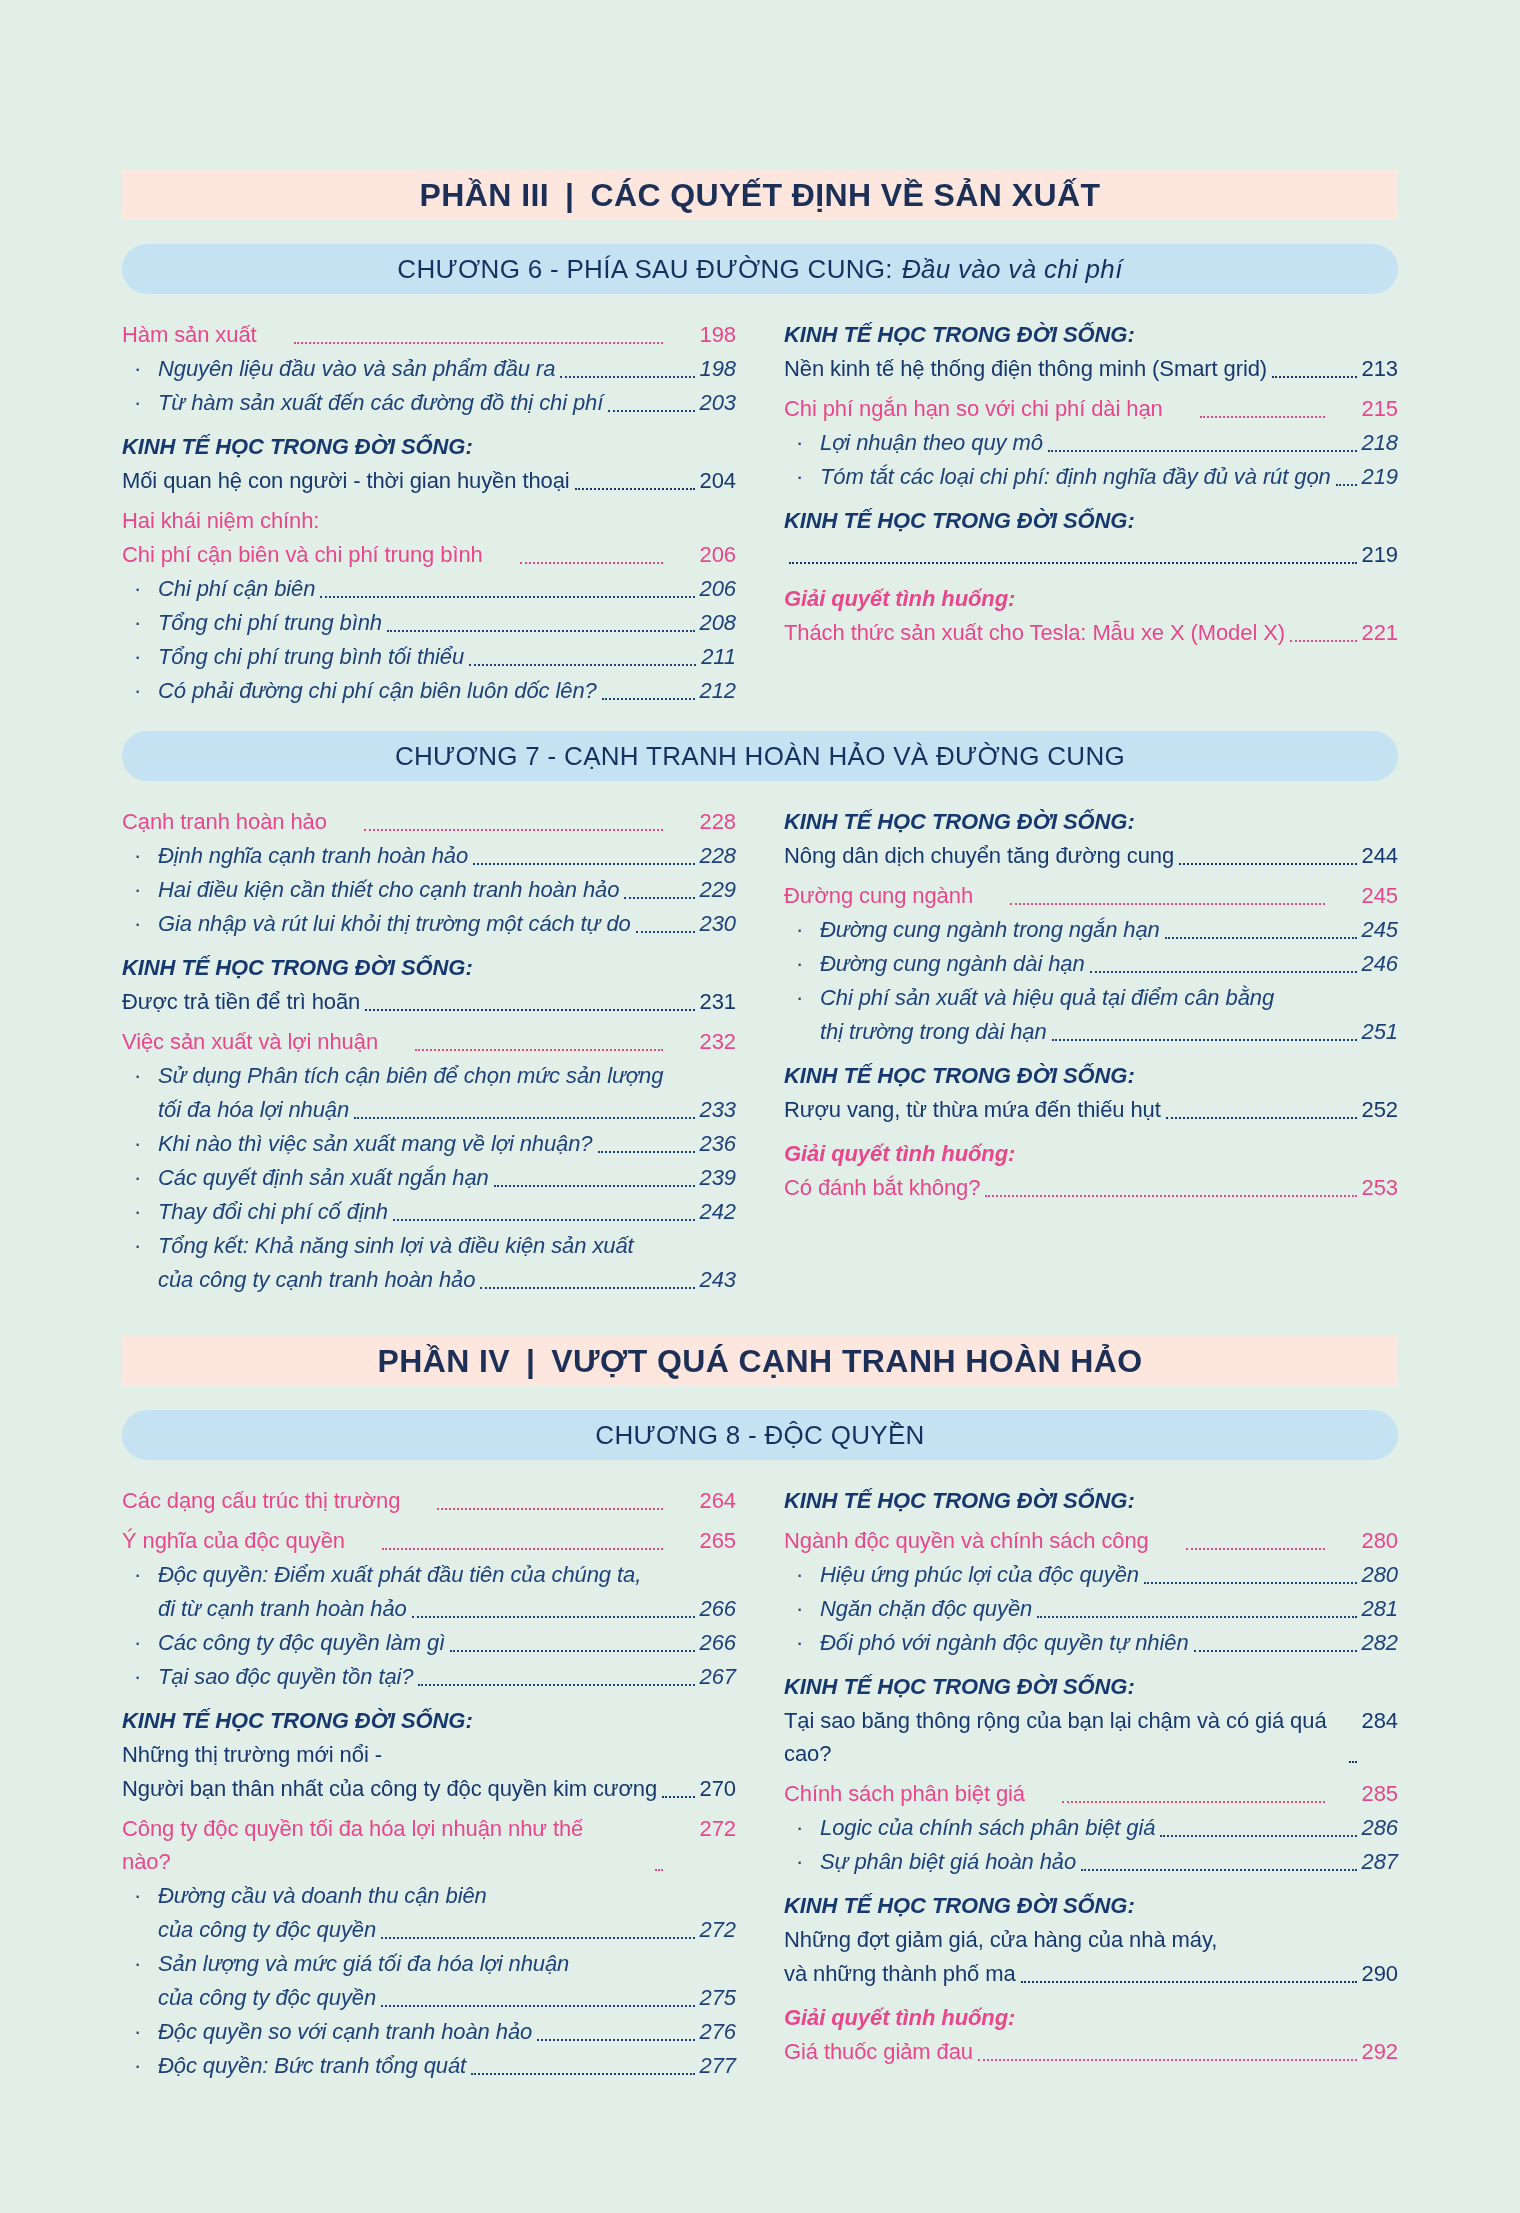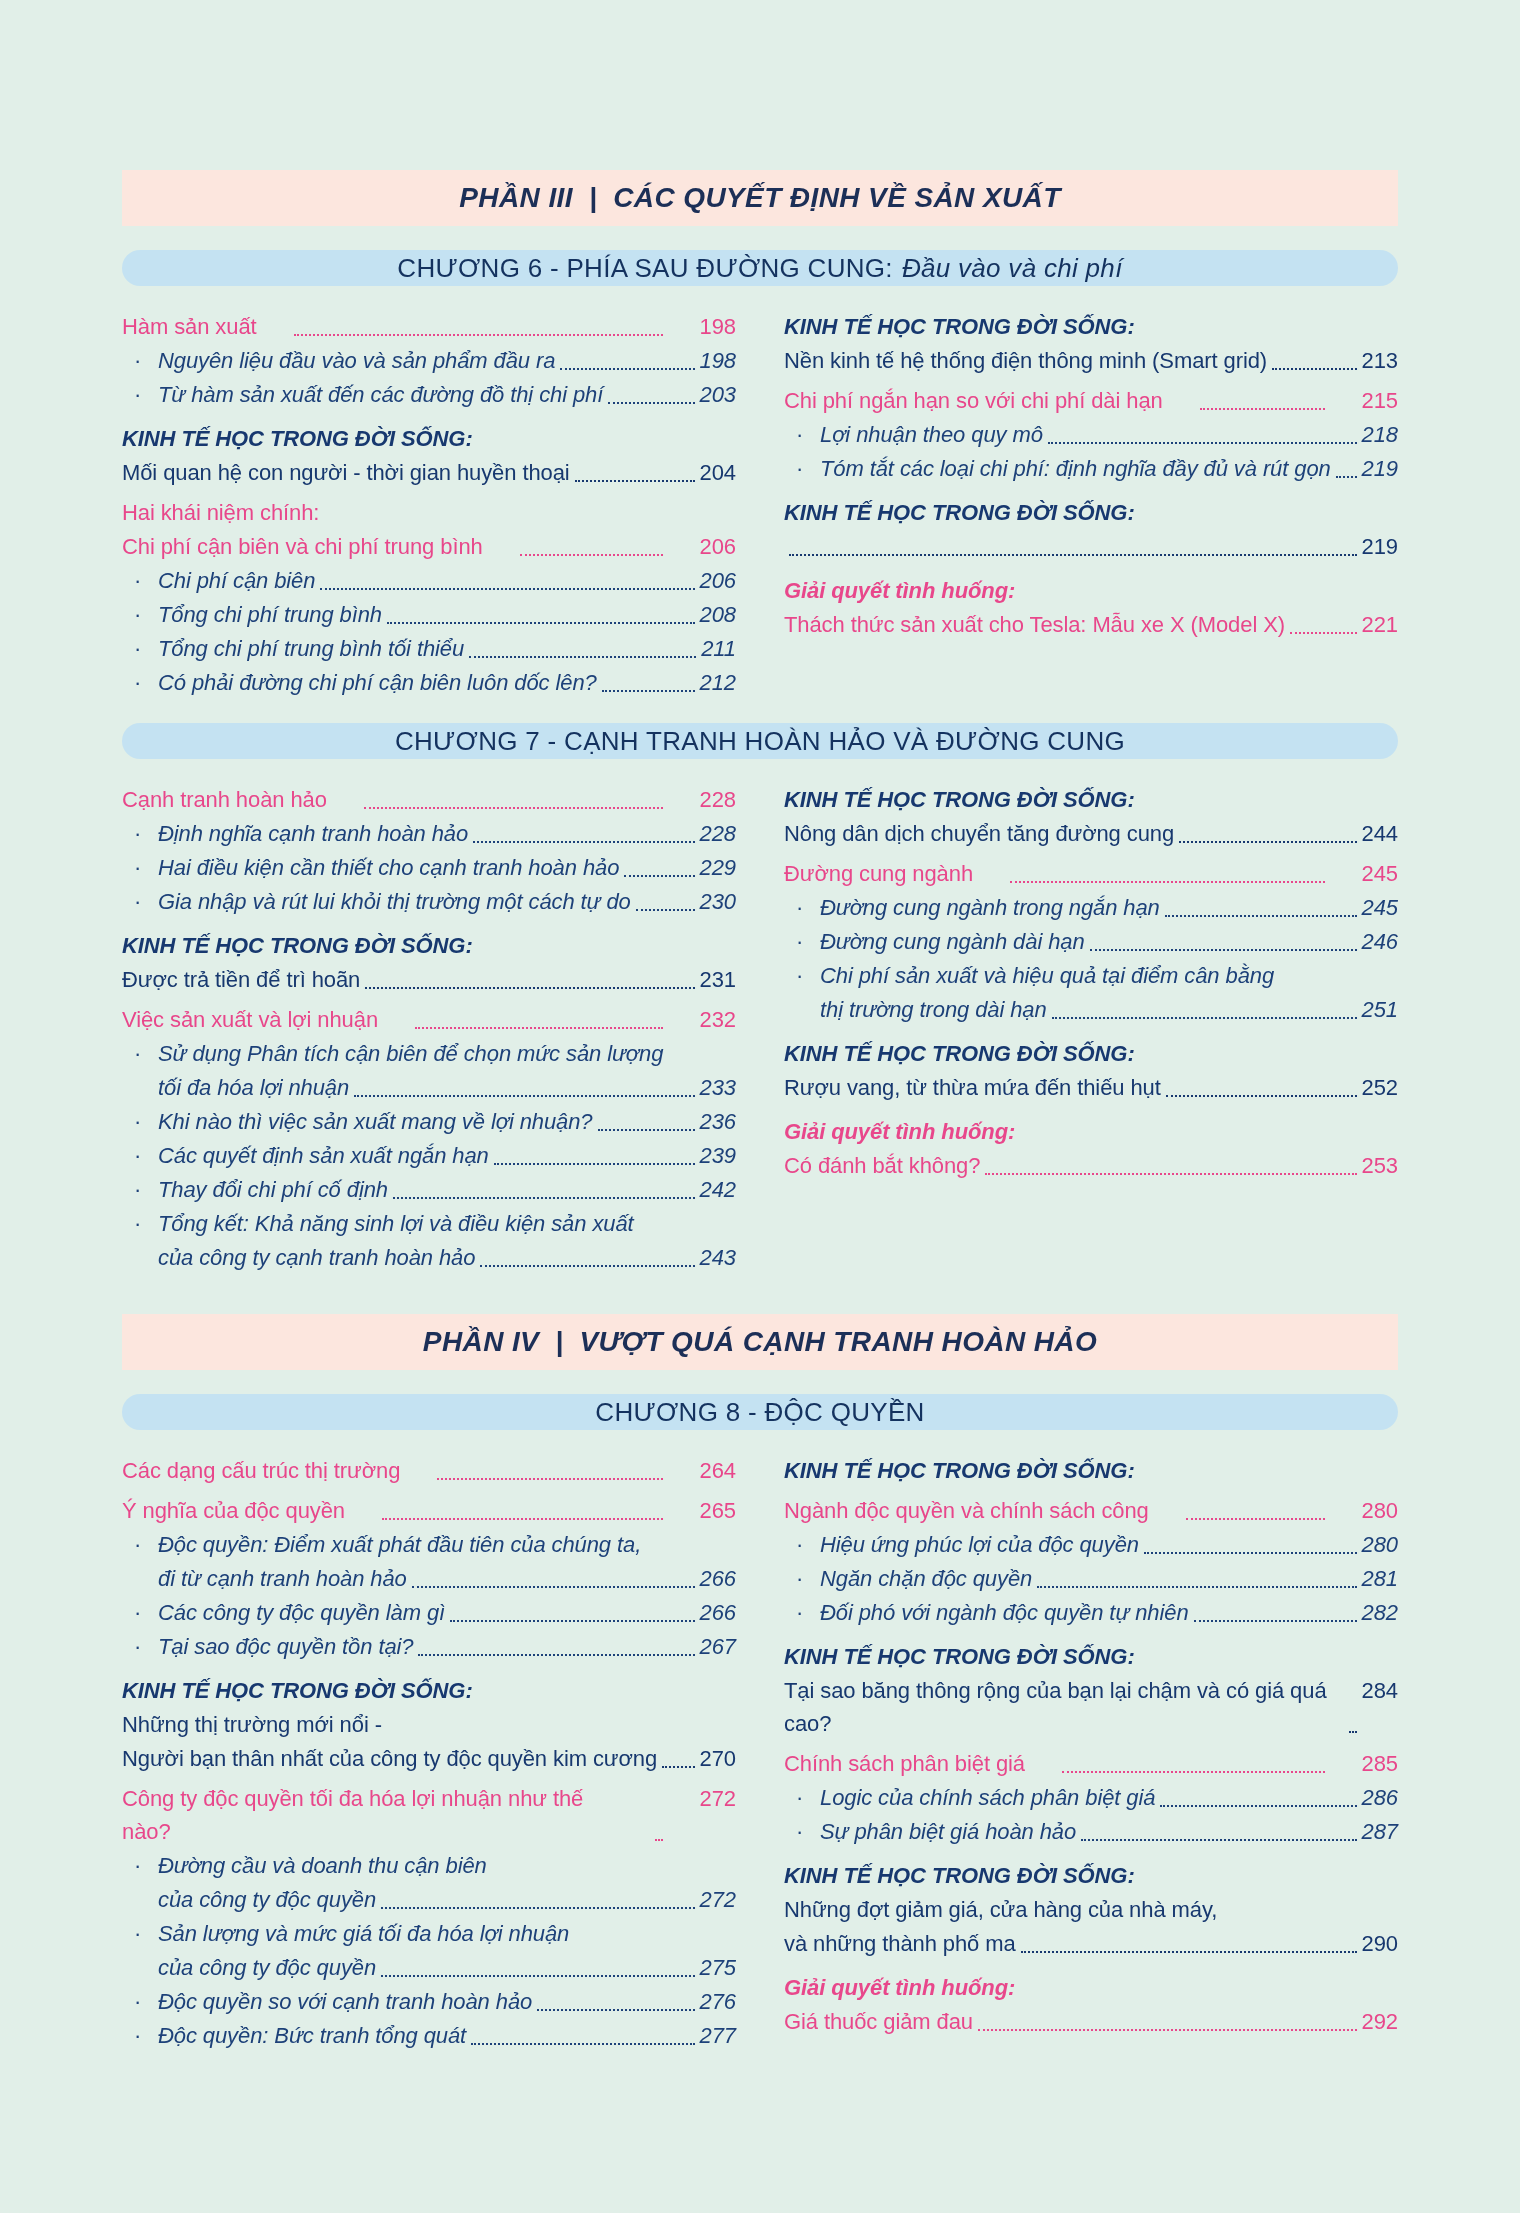--- a/index.html
+++ b/index.html
@@ -14,29 +14,29 @@
   }
   html,body{margin:0;padding:0;}
   body{
     width:1520px;height:2213px;overflow:hidden;
     background:var(--bg);
     font-family:"Liberation Sans","DejaVu Sans",sans-serif;
   }
   #page{box-sizing:border-box;width:1520px;padding:170px 122px 0 122px;}
 
   .part-banner{
-    margin-top:40px;height:56px;background:var(--part-bg);color:var(--part-tx);
+    margin-top:40px;height:50px;background:var(--part-bg);color:var(--part-tx);
     display:flex;align-items:center;justify-content:center;
-    font-weight:700;font-size:28px;letter-spacing:0.4px;font-style:italic;
+    font-weight:700;font-size:32px;letter-spacing:0.4px;
   }
   #page > .part-banner:first-child{margin-top:0;}
   .part-divider{margin:0 16px;}
 
   .chapter-banner{
-    margin-top:24px;height:36px;background:var(--chap-bg);color:var(--chap-tx);
+    margin-top:24px;height:50px;background:var(--chap-bg);color:var(--chap-tx);
     display:flex;align-items:center;justify-content:center;
     font-size:26px;border-radius:25px;letter-spacing:0.3px;
   }
   .chapter-subtitle{font-style:italic;margin-left:9px;}
 
   .columns{display:flex;gap:48px;margin-top:24px;margin-bottom:14px;}
   .col{flex:1 1 0;min-width:0;}
 
   .row{
     display:flex;align-items:baseline;

